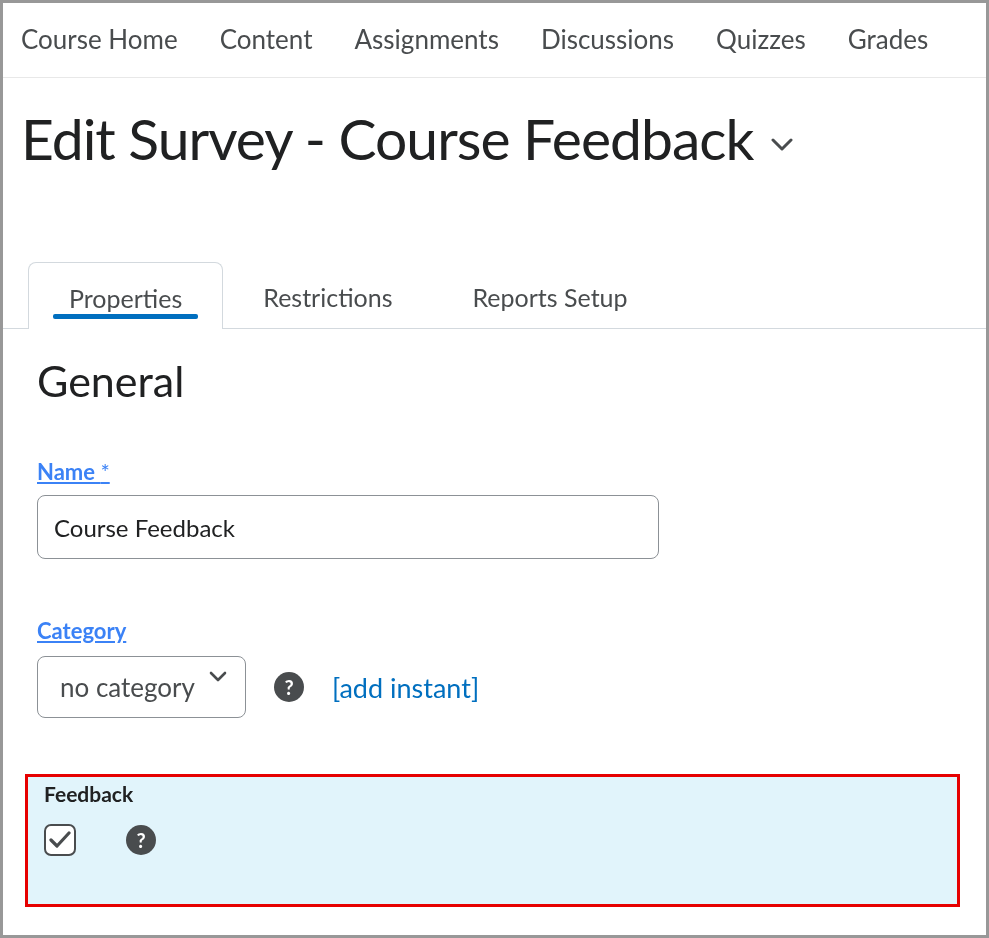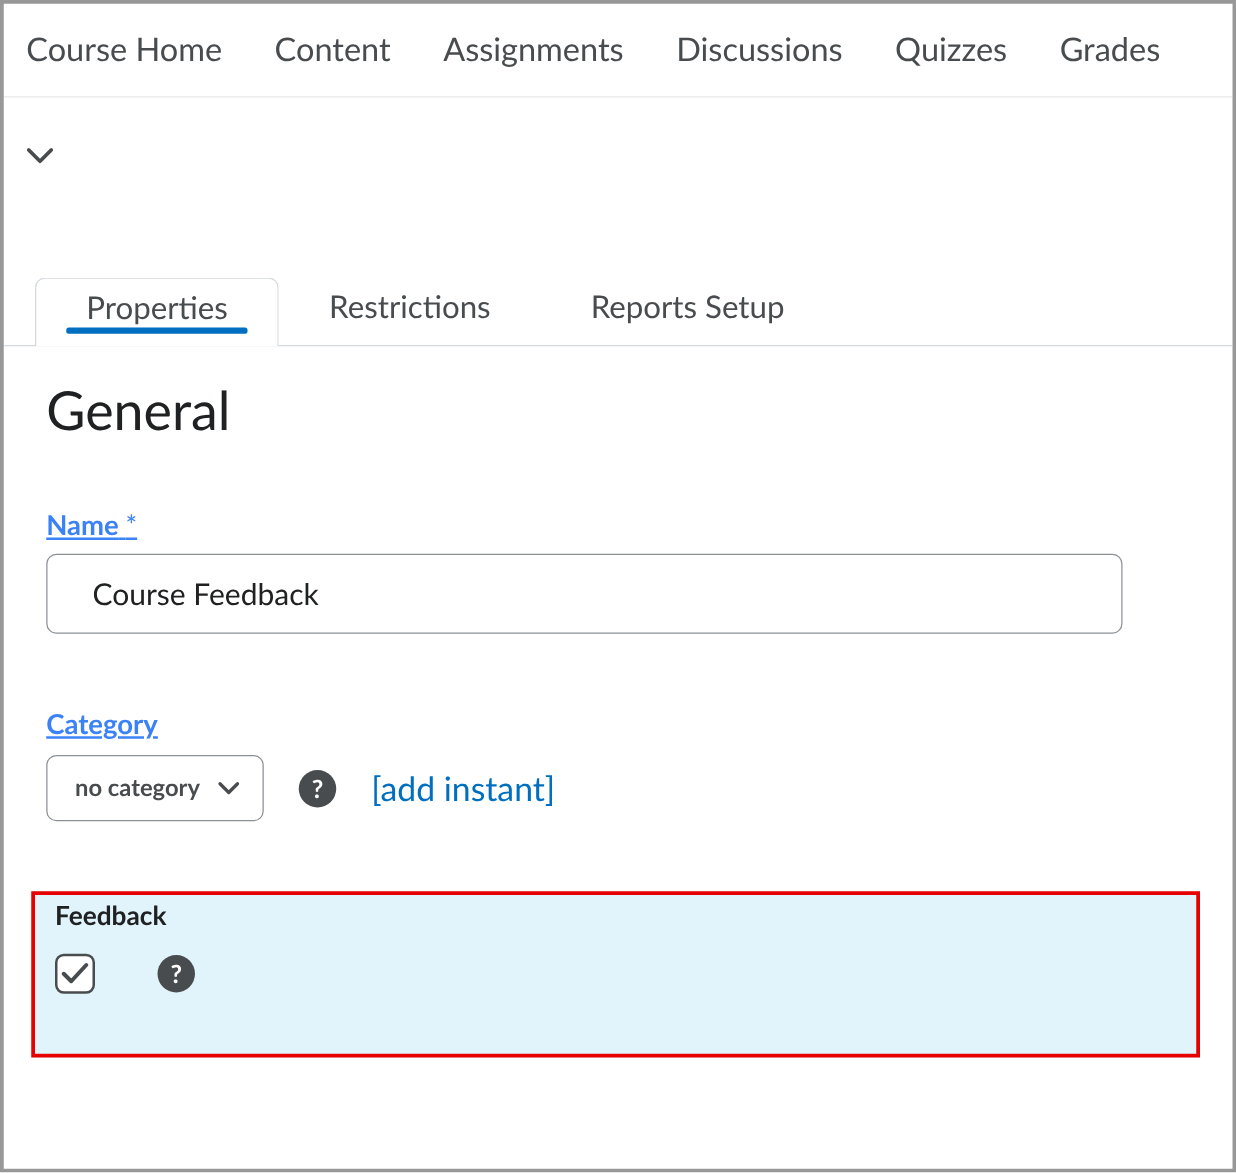--- a/index.html
+++ b/index.html
@@ -56,21 +56,21 @@
     margin-top: 90px;
     padding-left: 25px;
     border-bottom: 1px solid #d3d9de;
     display: flex;
     align-items: flex-end;
     gap: 0;
   }
   .tab {
     font-size: 25px;
     color: #494c4e;
-    padding: 8px 40px 16px 40px;
+    padding: 20px 40px 16px 40px;
     cursor: pointer;
     position: relative;
     background: transparent;
     border: none;
     font-family: inherit;
   }
   .tab.active {
     border-left: 1px solid #d3d9de;
     border-right: 1px solid #d3d9de;
     border-top: 1px solid #d3d9de;
@@ -104,51 +104,49 @@
     font-size: 22px;
     font-weight: 700;
     color: #3b82f6;
     margin-bottom: 10px;
     text-decoration: underline;
   }
   .field-label .req {
     font-weight: 400;
   }
   .text-input {
-    width: 861px;
+    width: 622px;
     height: 64px;
     border: 1px solid #8c9196;
     border-radius: 8px;
     font-size: 24px;
-    padding: 0 36px;
+    padding: 0 16px;
     font-family: inherit;
     color: #202122;
   }
   .cat-row {
     margin-top: 58px;
   }
   .cat-controls {
     display: flex;
     align-items: center;
     gap: 28px;
     margin-top: 12px;
   }
   .select-btn {
     display: flex;
-    align-items: center;
     gap: 14px;
     border: 1px solid #8c9196;
     border-radius: 8px;
     background: #fff;
-    font-size: 19px;
+    font-size: 26px;
     color: #494c4e;
     padding: 14px 18px 14px 22px;
     cursor: pointer;
     font-family: inherit;
-    font-weight: bold;
   }
   .select-btn svg { display:block; }
   .help-icon {
     width: 30px;
     height: 30px;
     border-radius: 50%;
     background: #494c4e;
     color: #fff;
     display: inline-flex;
     align-items: center;
@@ -209,20 +207,21 @@
   <nav class="topnav">
     <a>Course Home</a>
     <a>Content</a>
     <a>Assignments</a>
     <a>Discussions</a>
     <a>Quizzes</a>
     <a>Grades</a>
   </nav>
 
   <div class="title-row">
+    <h1>Edit Survey - Course Feedback</h1>
     <span class="chev" aria-label="actions">
       <svg width="22" height="14" viewBox="0 0 22 14">
         <path d="M2 2 L11 11 L20 2" stroke="#494c4e" stroke-width="3" fill="none" stroke-linecap="round" stroke-linejoin="round"></path>
       </svg>
     </span>
   </div>
 
   <div class="tabs-wrap">
     <button class="tab active">Properties</button>
     <button class="tab">Restrictions</button>

